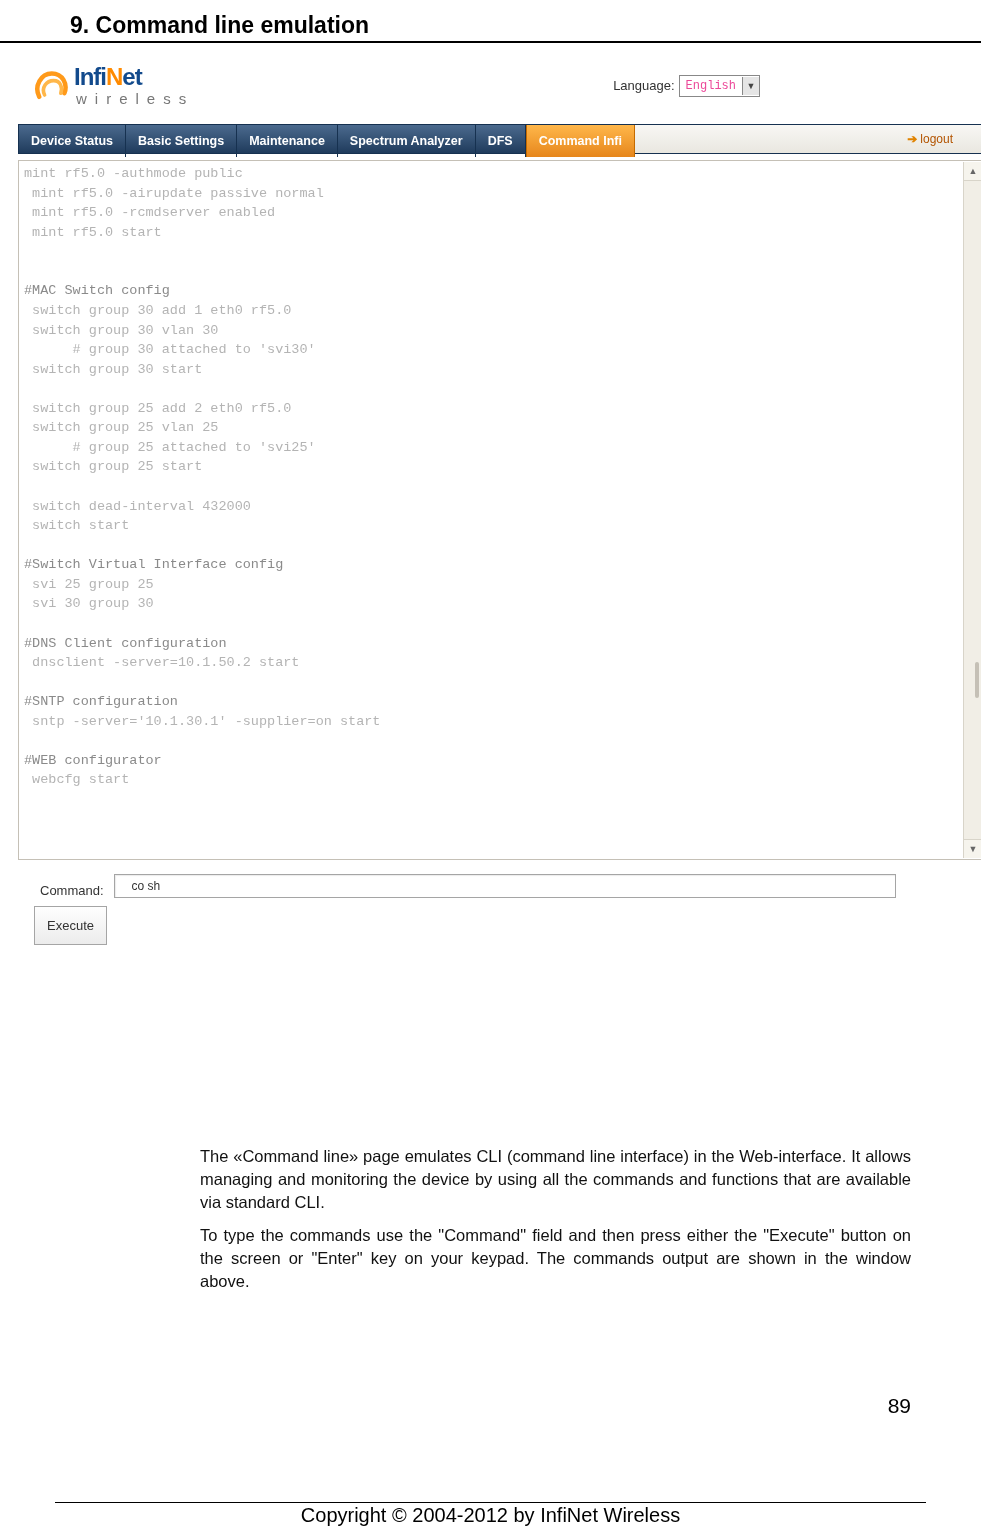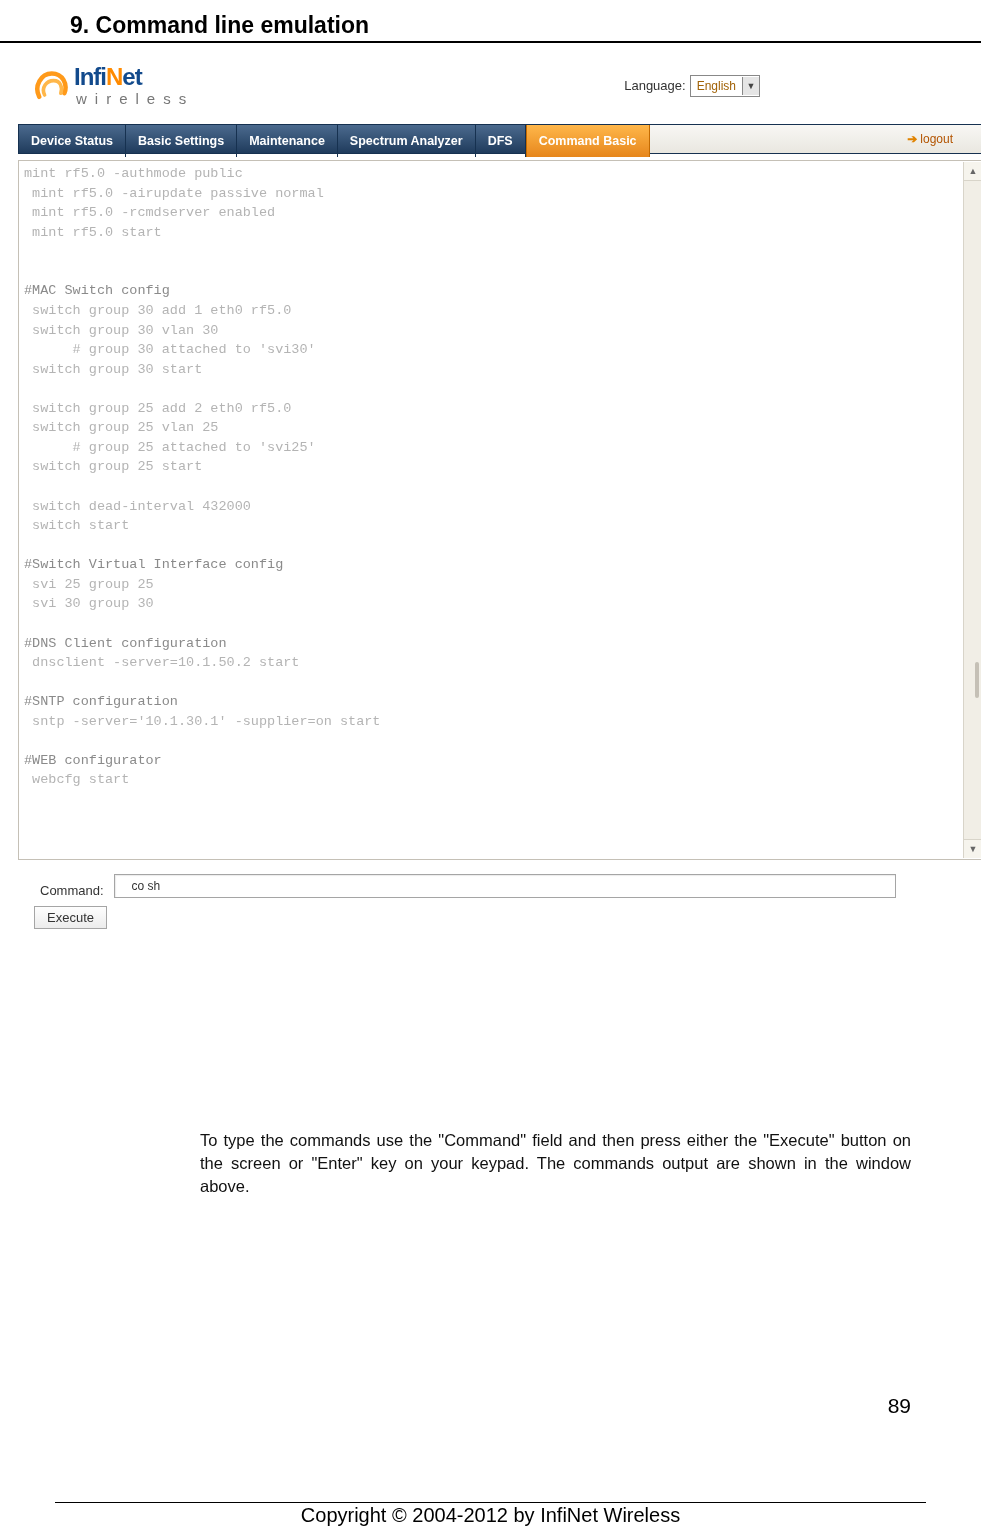--- a/index.html
+++ b/index.html
@@ -11,21 +11,21 @@
   .header-row { display:flex; align-items:center; padding:10px 4px 2px 14px; }
   .logo { display:flex; align-items:center; gap:6px; }
   .logo-mark { width:36px; height:36px; }
   .logo-text { display:flex; flex-direction:column; line-height:1; }
   .logo-text .t1 { font-weight:bold; font-size:24px; color:#124a8c; letter-spacing:-1px; }
   .logo-text .t1 .orange { color:#ff8a00; }
   .logo-text .t2 { font-size:15px; letter-spacing:8px; color:#777; padding-left:2px; margin-top:2px; }
   .spacer { flex:1; }
   .lang-wrap { font-size:13px; color:#333; display:flex; align-items:center; gap:4px; margin-right:220px; }
   .lang-select { display:flex; align-items:center; border:1px solid #888; height:20px; background:#fff; }
-  .lang-select .val { padding:0 6px; font-size:12px; color:#a16207; }
+  .lang-select .val { padding:0 6px; font-size:12px; color:#ec4899;font-family:Liberation Mono, monospace; }
   .lang-select .arrow { width:16px; height:18px; display:flex; align-items:center; justify-content:center; background:#e5e5e5; border-left:1px solid #888; font-size:9px; color:#444; }
 
   .tabs { display:flex; align-items:stretch; margin:16px 0 0 0; height:28px;
     background:linear-gradient(#4b6a8e,#1f3b5c); border:1px solid #163150; }
   .tab { color:#fff; font-size:12.5px; font-weight:bold; padding:16px 12px; display:flex; align-items:center;
     border-right:1px solid #163150; }
   .tab.active { background:linear-gradient(#ffb74a,#e6861c); border-left:1px solid #c46a00; border-right:1px solid #c46a00; }
   .tabs-spacer { flex:1; background:linear-gradient(#f8f7f4,#e9e7e0); color:#b35400; display:flex; align-items:center; justify-content:flex-end; padding-right:30px; font-size:12px; }
   .tabs-spacer .outicon { color:#e08300; margin-right:3px; font-weight:bold; }
 
@@ -34,21 +34,21 @@
   pre.console { margin:0; font-family:"Courier New",monospace; font-size:13.5px; color:#b4b4b4; line-height:1.45; white-space:pre; }
   pre.console .comment { color:#8a8a8a; }
   .scrollbar { position:absolute; right:1px; top:1px; bottom:1px; width:18px; background:#f1eee6; border-left:1px solid #d8d4c9; }
   .sb-up, .sb-down { height:18px; display:flex; align-items:center; justify-content:center; font-size:9px; color:#666; background:#f6f4ed; border-bottom:1px solid #d8d4c9; }
   .sb-down { position:absolute; bottom:0; left:0; right:0; border-top:1px solid #d8d4c9; border-bottom:none; }
   .sb-ind { position:absolute; right:3px; top:500px; width:4px; height:36px; background:#c5c0b6; border-radius:2px; }
 
   .cmdrow { display:flex; align-items:flex-end; gap:10px; margin:14px 0 0 22px; }
   .cmdrow label { font-size:13px; color:#333; }
   .cmd-input { width:746px; height:20px; border:1px solid #a5a5a5; background:#fff; font-size:12px; padding:1px 17px; box-shadow:inset 1px 1px 1px rgba(0,0,0,0.08); color:#333; }
-  .execute { margin:8px 0 0 16px; display:inline-block; border:1px solid #a5a5a5; background:linear-gradient(#fefefe,#ececec); font-size:13px; color:#333; padding:3px 12px; }
+  .execute { margin:8px 0 0 16px; display:inline-block; border:1px solid #a5a5a5; background:linear-gradient(#fefefe,#ececec); font-size:13px; color:#333; padding:11px 12px; }
 
   .bodytext { margin:200px 70px 0 200px; font-family:Tahoma, Verdana, sans-serif; font-size:16.5px; color:#111; line-height:1.4; text-align:justify; }
   .bodytext p { margin:0 0 10px 0; }
   .pnum { position:absolute; right:70px; top:1384px; font-size:21px; }
   .footer-hr { position:absolute; left:55px; right:55px; top:1484px; border:none; border-top:1px solid #000; }
   .footer-text { position:absolute; left:0; right:0; top:1494px; text-align:center; font-size:20px; }
 </style>
 </head>
 <body>
 
@@ -76,21 +76,21 @@
         </div>
       </div>
     </div>
 
     <div class="tabs">
       <div class="tab">Device Status</div>
       <div class="tab">Basic Settings</div>
       <div class="tab">Maintenance</div>
       <div class="tab">Spectrum Analyzer</div>
       <div class="tab">DFS</div>
-      <div class="tab active">Command Basic</div>
+      <div class="tab active">Command Infi</div>
       <div class="tabs-spacer">
         <span class="outicon">➔</span>
         <span>logout</span>
       </div>
     </div>
 
     <div class="console-frame">
       <div class="console-inner">
 <pre class="console"><span>mint rf5.0 -authmode public</span>
 <span> mint rf5.0 -airupdate passive normal</span>
@@ -133,19 +133,20 @@
     </div>
 
     <div class="cmdrow">
       <label>Command:</label>
       <input class="cmd-input" value="co sh" style="">
     </div>
     <div class="execute">Execute</div>
   </div>
 
   <div class="bodytext">
+    <p> The «Command line» page emulates CLI (command line interface) in the Web-interface. It allows managing and monitoring the device by using all the commands and functions that are available via standard CLI.</p>
     <p>To type the commands use the "Command" field and then press either the "Execute" button on the screen or "Enter" key on your keypad. The commands output are shown in the window above.</p>
   </div>
 
   <div class="pnum">89</div>
   <hr class="footer-hr">
   <div class="footer-text">Copyright © 2004-2012 by InfiNet Wireless</div>
 </div>
 
 </body></html>

